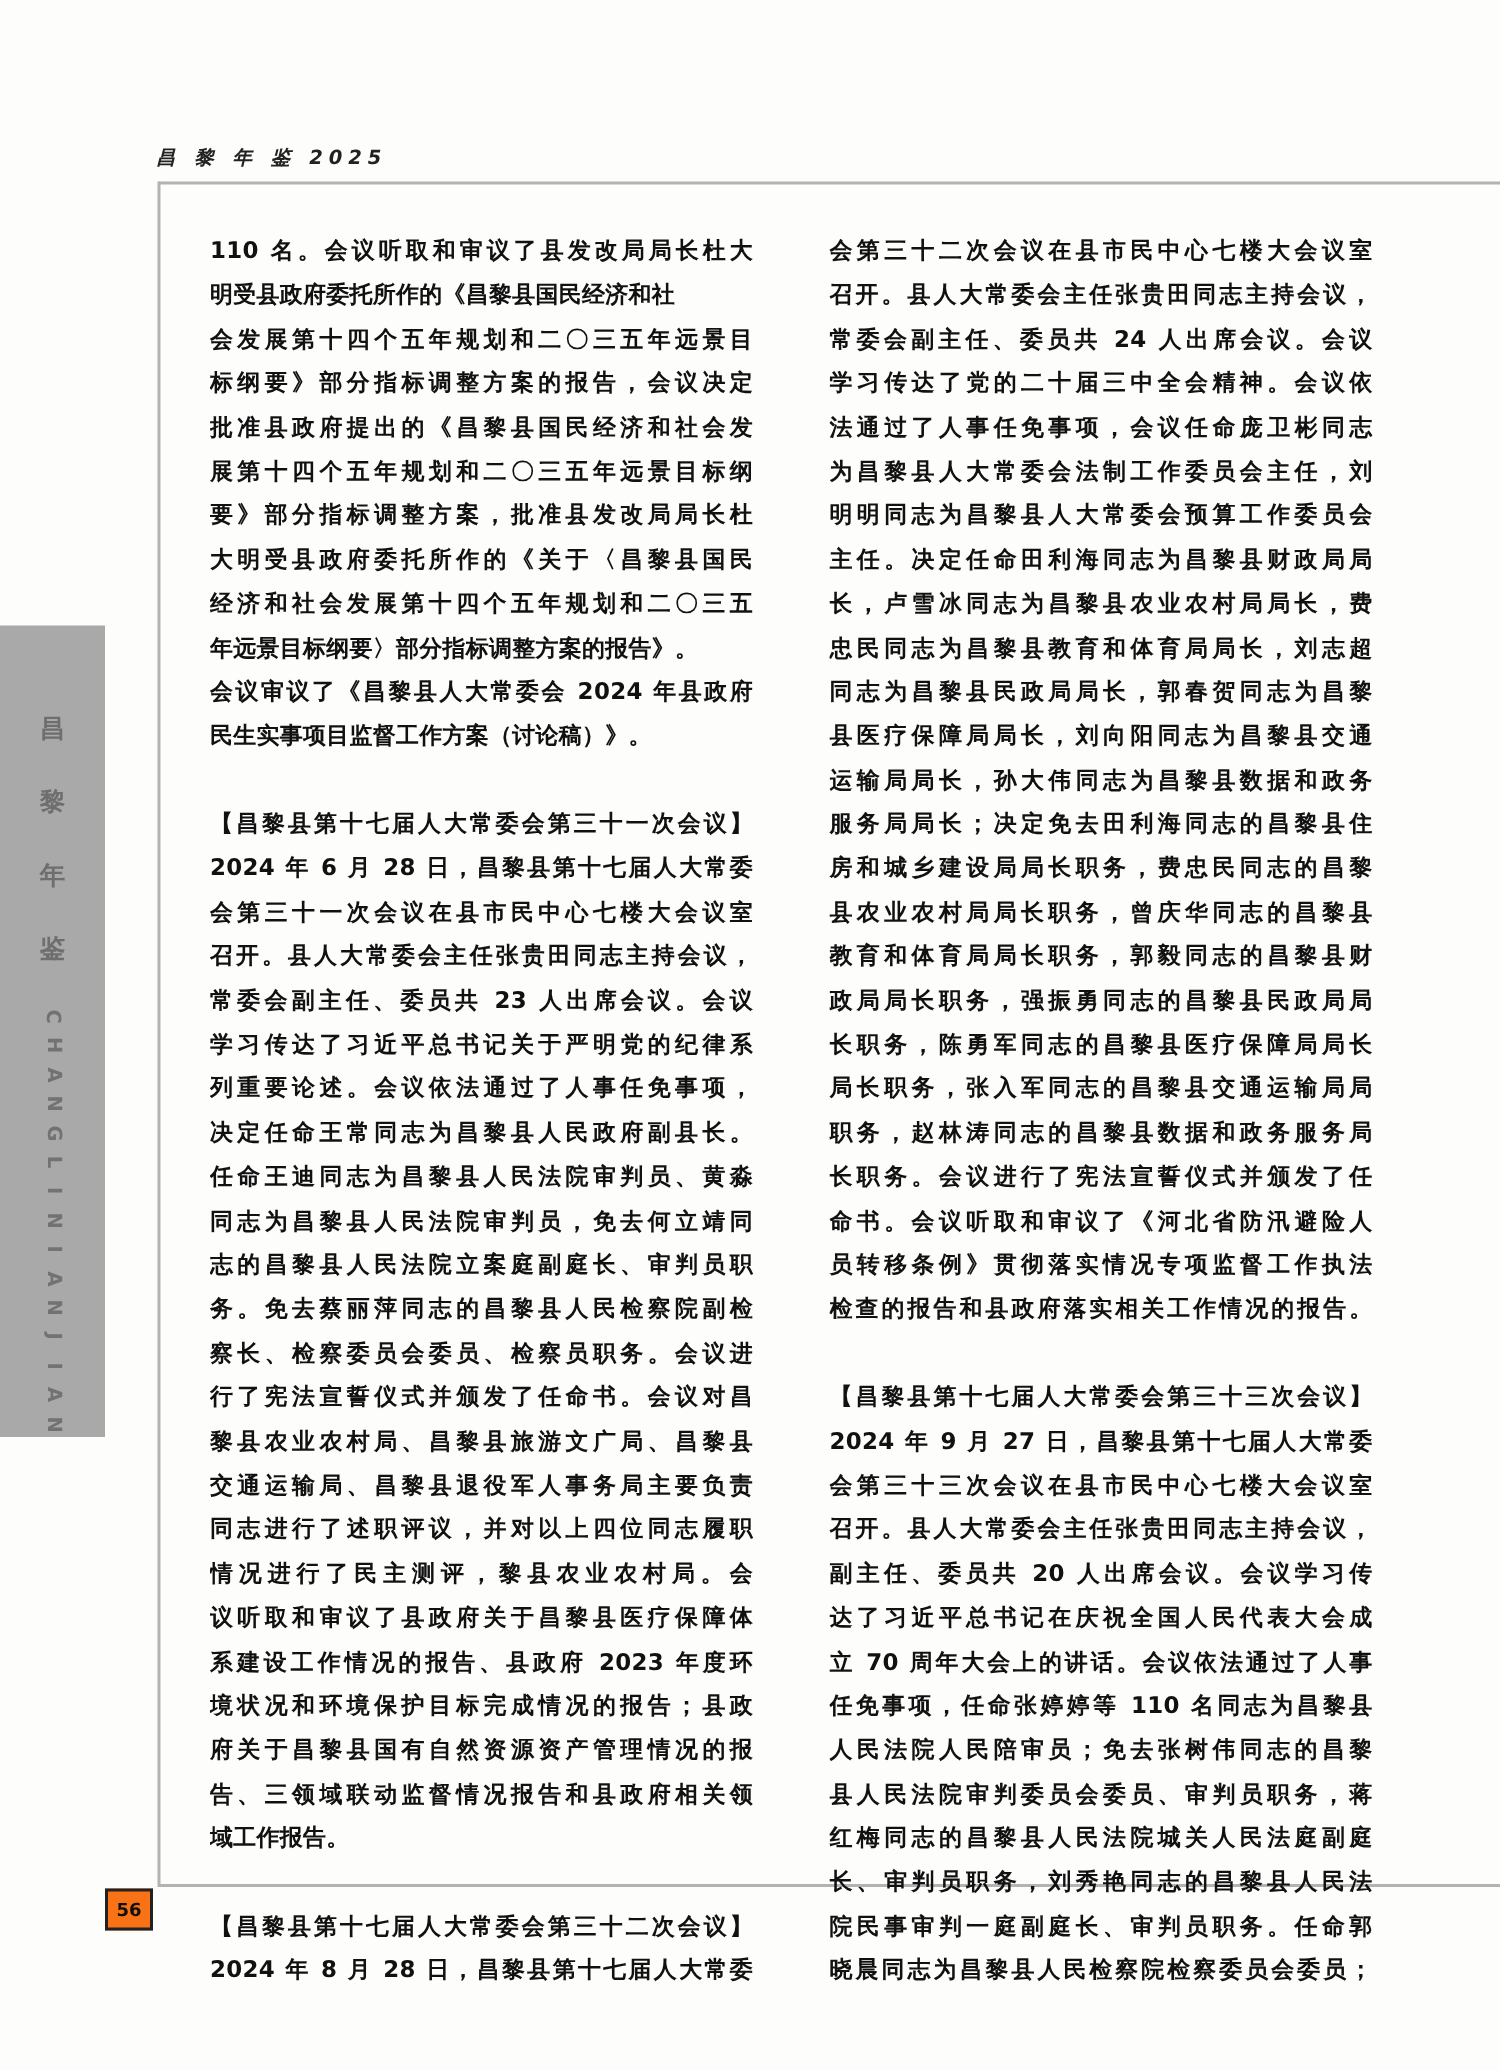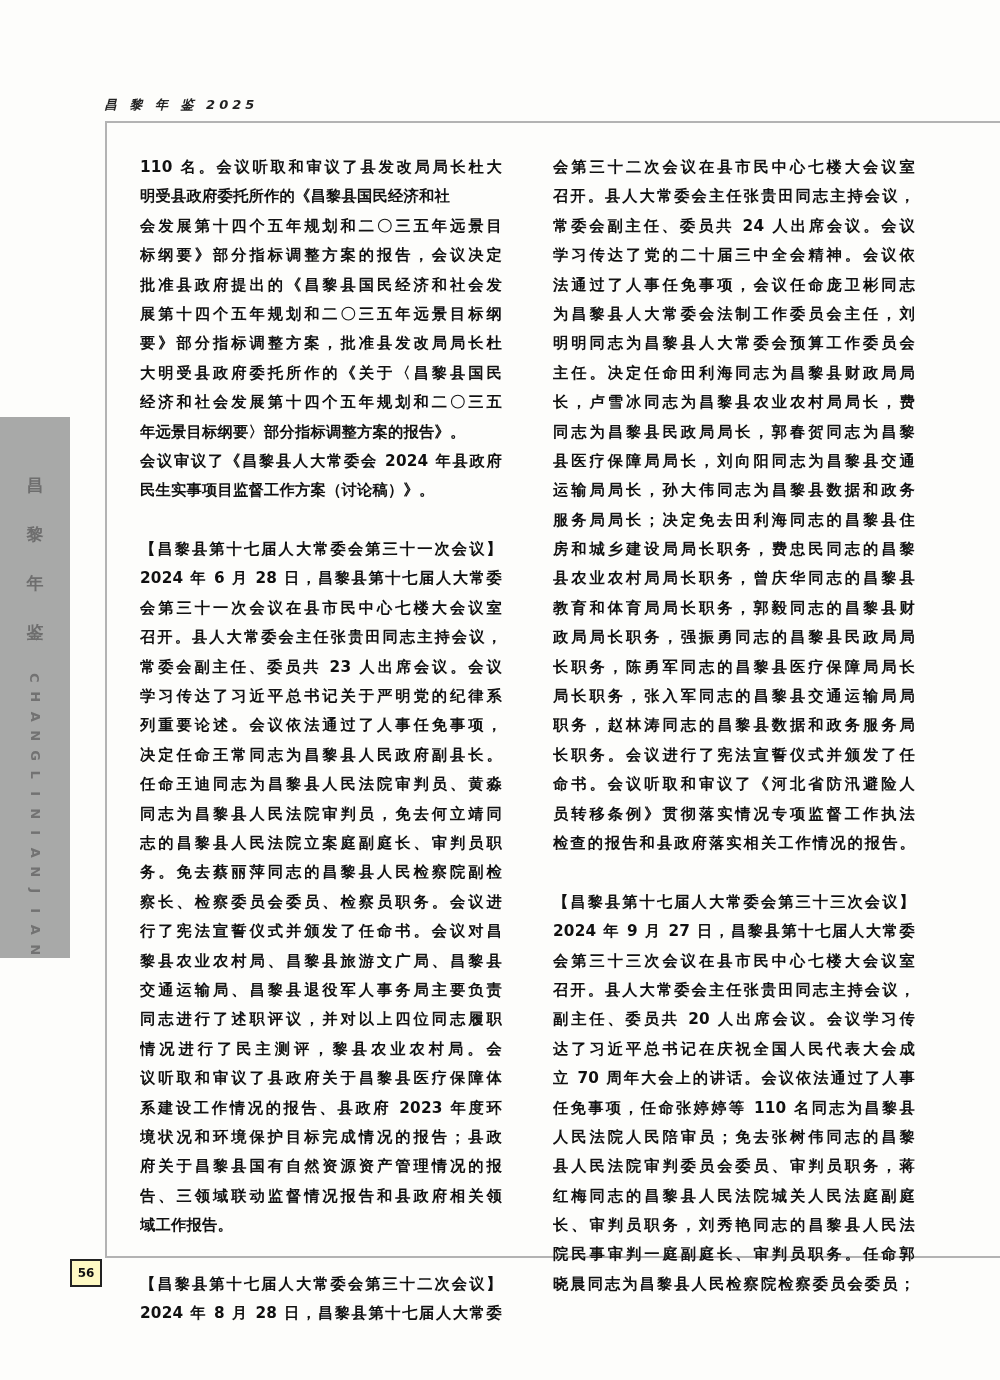--- a/index.html
+++ b/index.html
@@ -35,21 +35,21 @@
       font-size: 17px; font-weight: bold; color: #6e6e6e;
     }
     .side-en {
       position: absolute; left: 0; top: 668px; width: 70px;
       display: flex; flex-direction: column; align-items: center;
       font-size: 13px; font-weight: bold; color: #727272; line-height: 19.4px;
     }
     .side-en span { transform: rotate(90deg); display: block; }
     .page-num {
       position: absolute; left: 70px; top: 1259px; width: 32px; height: 28px;
-      background: #fef9c3; border: 2px solid #222; box-sizing: border-box;
+      background: #f97316; border: 2px solid #222; box-sizing: border-box;
       display: flex; align-items: center; justify-content: center;
       font-size: 12px; font-weight: bold; color: #111;
     }
     .col {
       position: absolute; top: 153px; width: 362px;
     }
     .col-left { left: 140px; }
     .col-right { left: 553px; }
     .line {
       height: 29.4px; line-height: 29.4px; font-size: 15.3px; font-weight: bold;
@@ -138,20 +138,21 @@
 <div class="col col-right" id="col-right">
     <div class="line">会第三十二次会议在县市民中心七楼大会议室</div>
     <div class="line">召开。县人大常委会主任张贵田同志主持会议，</div>
     <div class="line">常委会副主任、委员共 24 人出席会议。会议</div>
     <div class="line">学习传达了党的二十届三中全会精神。会议依</div>
     <div class="line">法通过了人事任免事项，会议任命庞卫彬同志</div>
     <div class="line">为昌黎县人大常委会法制工作委员会主任，刘</div>
     <div class="line">明明同志为昌黎县人大常委会预算工作委员会</div>
     <div class="line">主任。决定任命田利海同志为昌黎县财政局局</div>
     <div class="line">长，卢雪冰同志为昌黎县农业农村局局长，费</div>
+    <div class="line">忠民同志为昌黎县教育和体育局局长，刘志超</div>
     <div class="line">同志为昌黎县民政局局长，郭春贺同志为昌黎</div>
     <div class="line">县医疗保障局局长，刘向阳同志为昌黎县交通</div>
     <div class="line">运输局局长，孙大伟同志为昌黎县数据和政务</div>
     <div class="line">服务局局长；决定免去田利海同志的昌黎县住</div>
     <div class="line">房和城乡建设局局长职务，费忠民同志的昌黎</div>
     <div class="line">县农业农村局局长职务，曾庆华同志的昌黎县</div>
     <div class="line">教育和体育局局长职务，郭毅同志的昌黎县财</div>
     <div class="line">政局局长职务，强振勇同志的昌黎县民政局局</div>
     <div class="line">长职务，陈勇军同志的昌黎县医疗保障局局长</div>
     <div class="line">局长职务，张入军同志的昌黎县交通运输局局</div>

